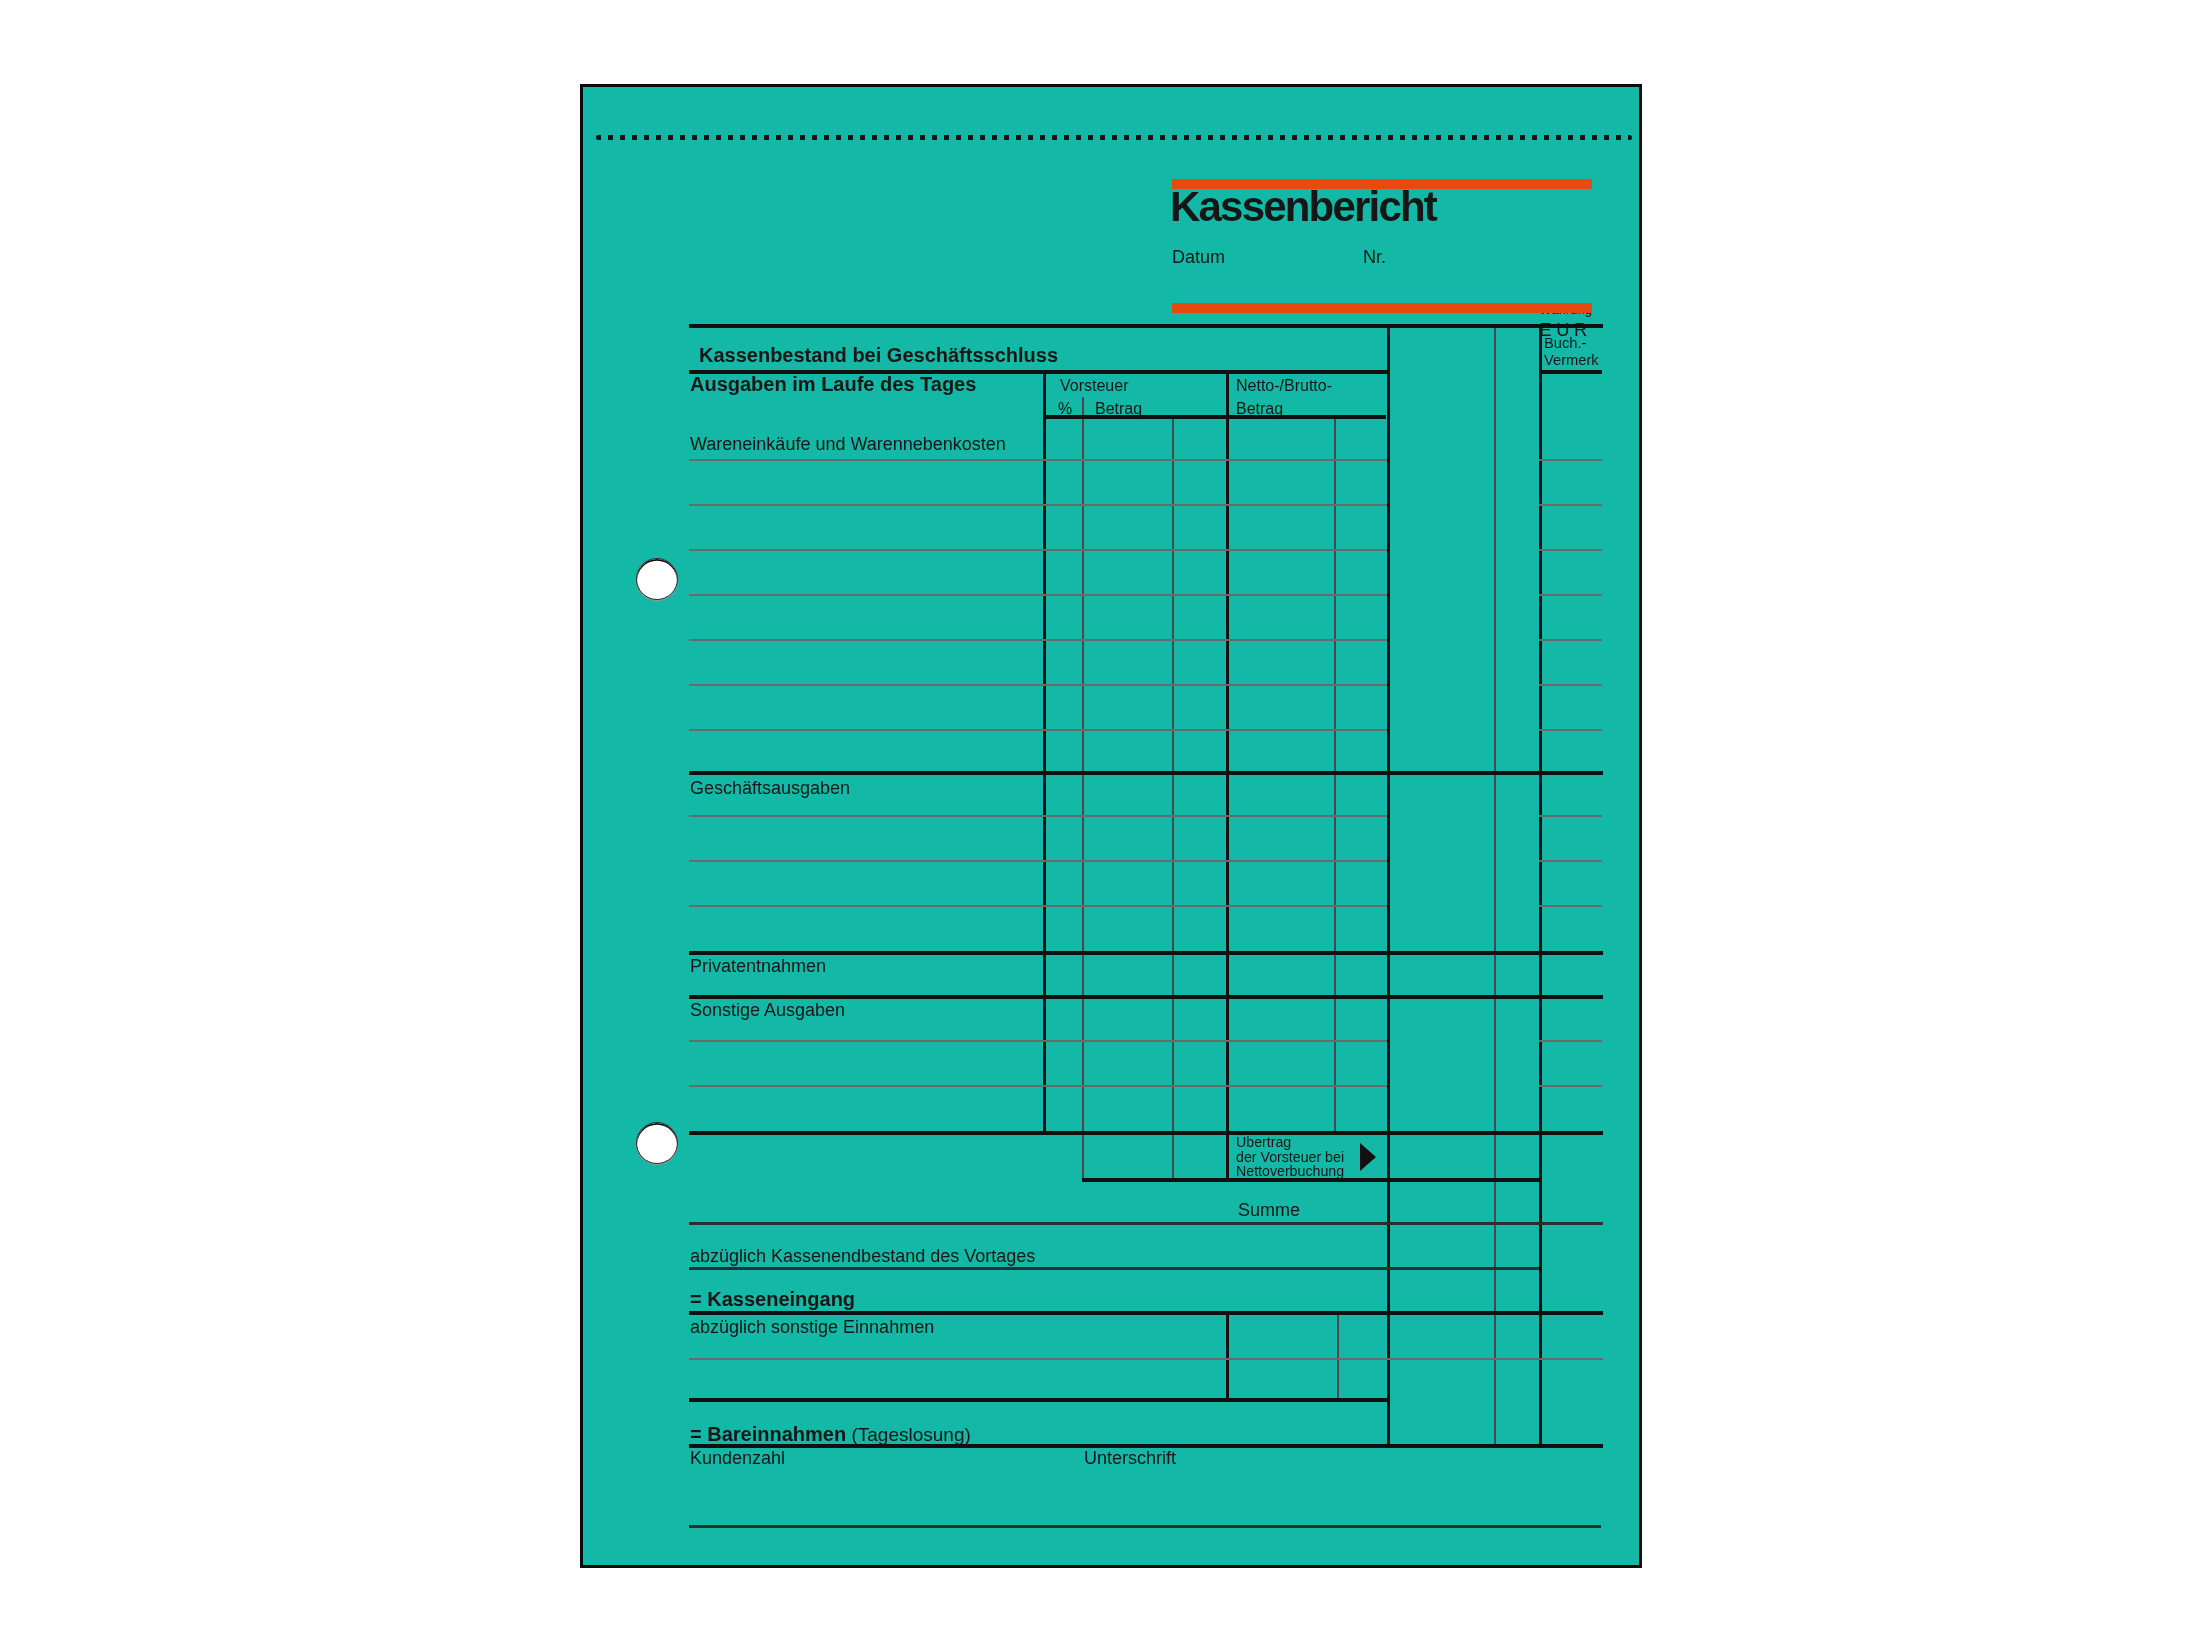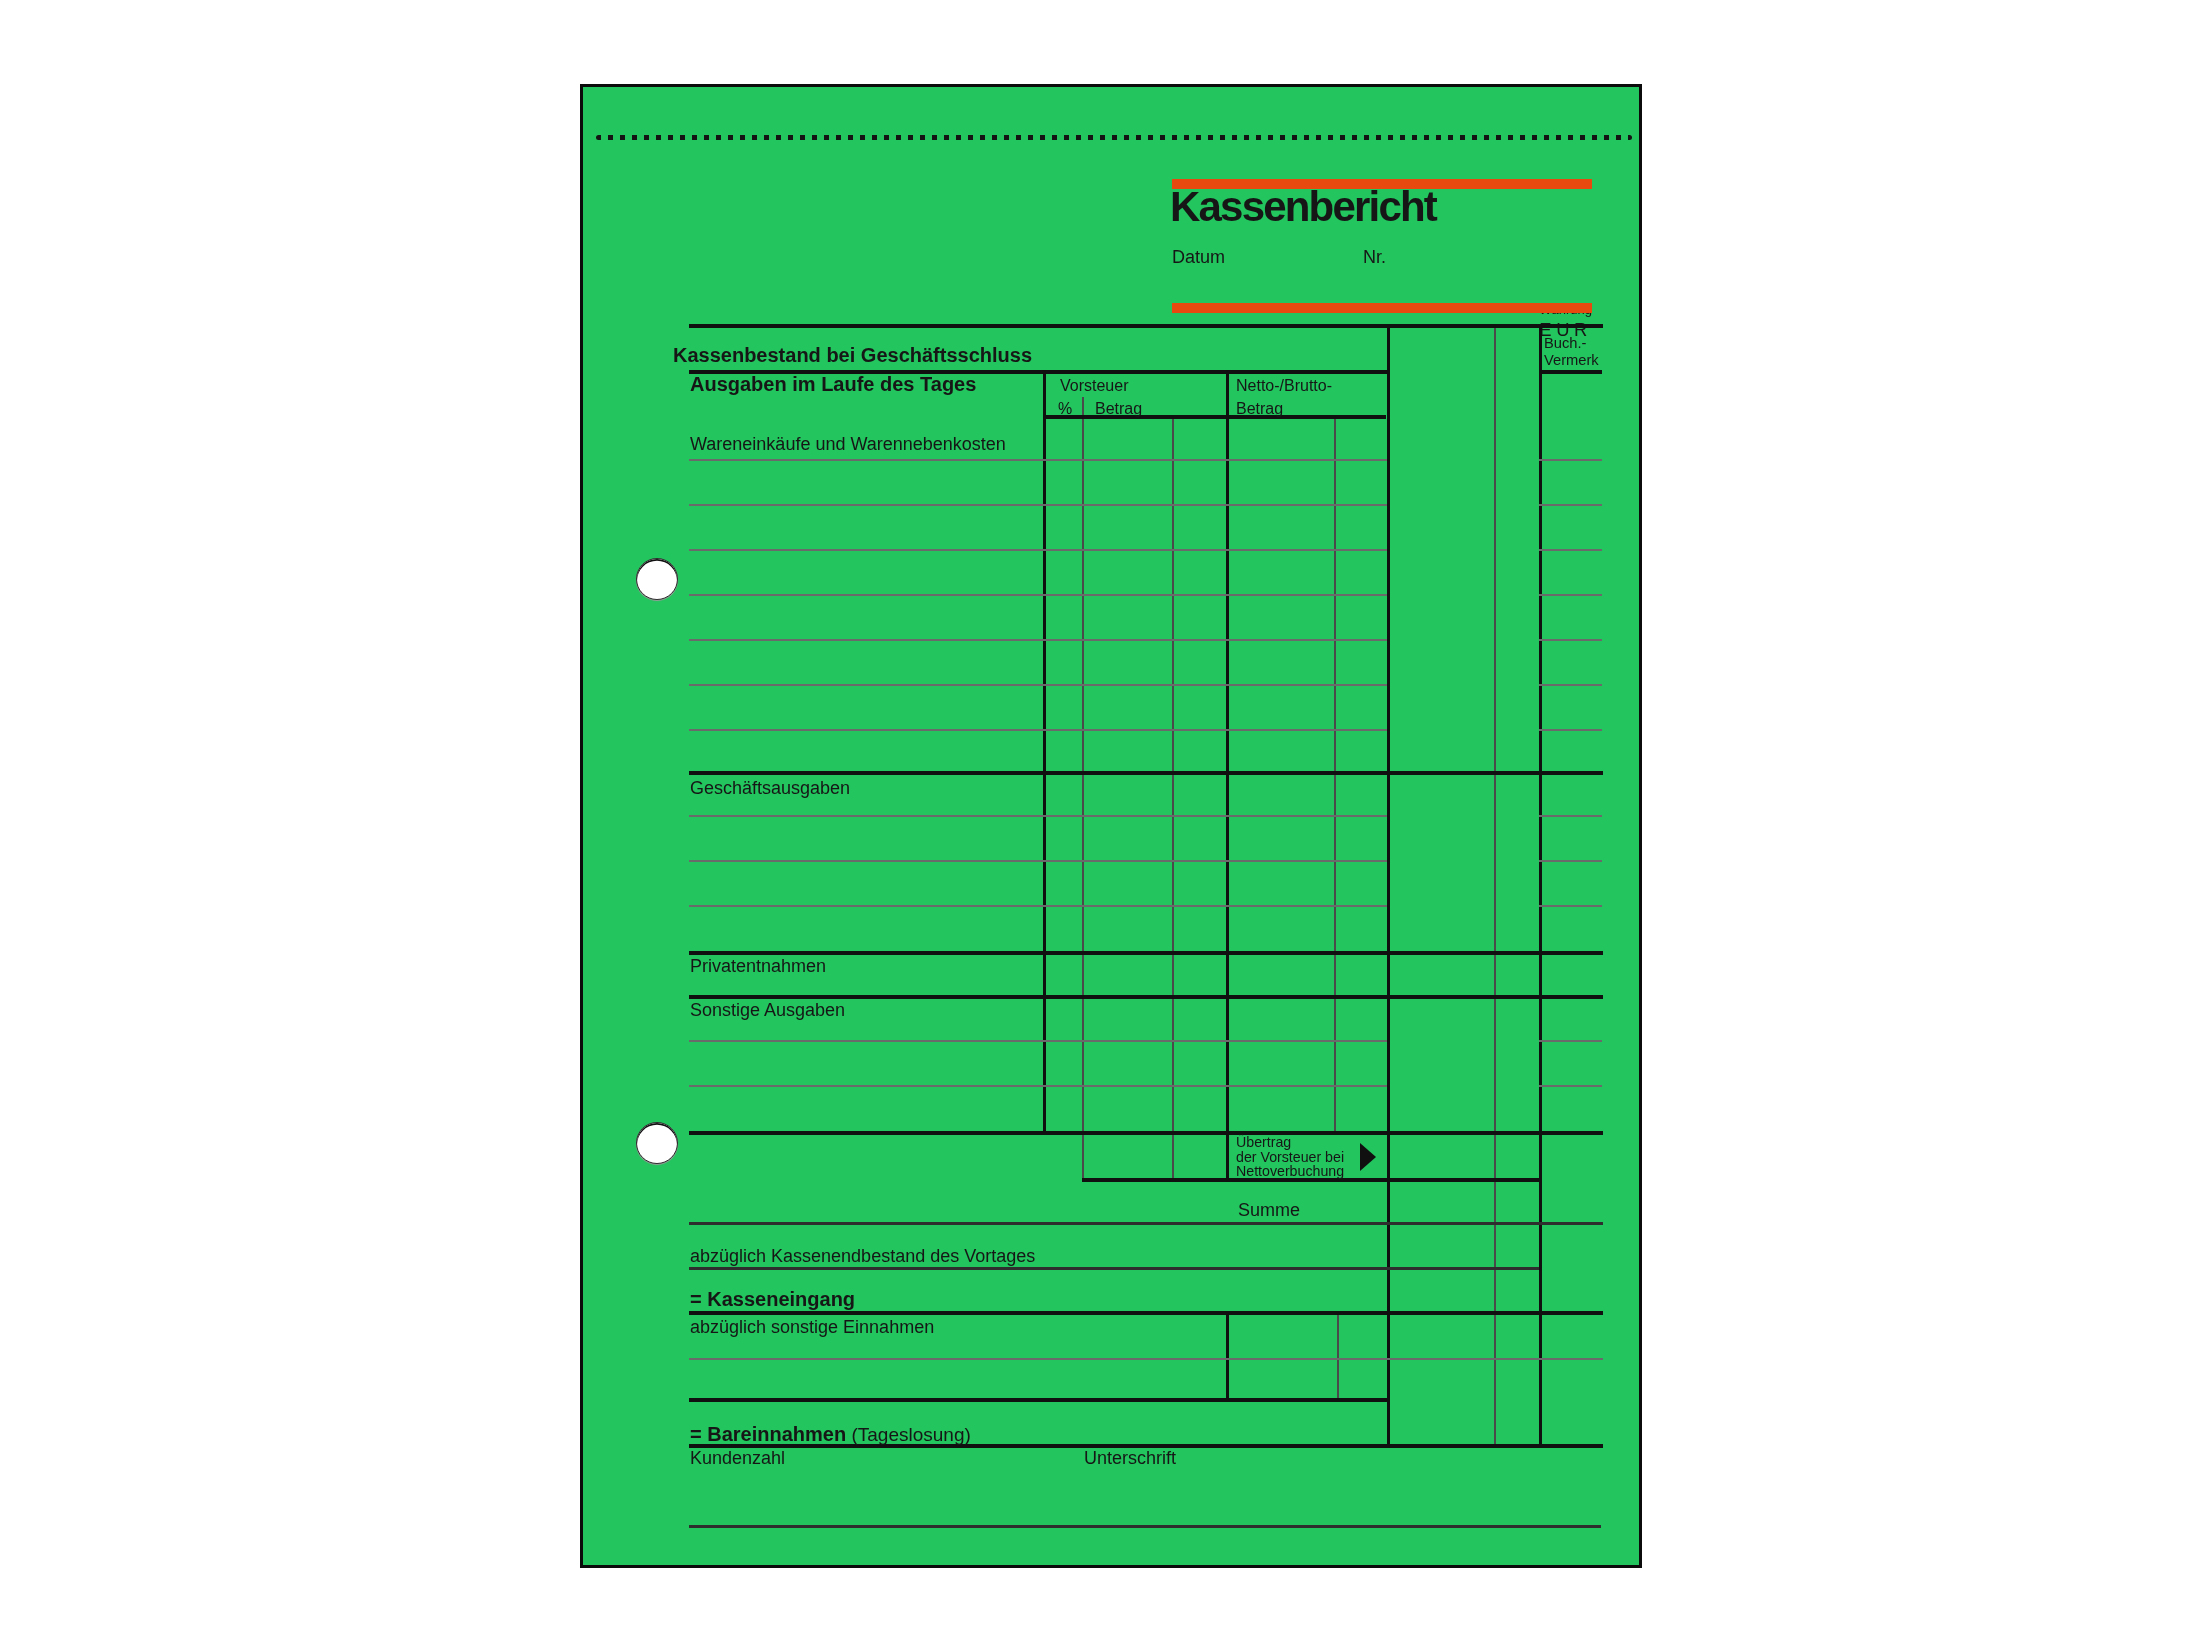--- a/index.html
+++ b/index.html
@@ -1,19 +1,19 @@
 <!DOCTYPE html>
 <html style="font-size:14.7px"><head>
 <meta charset="utf-8">
 <style>
   html,body{margin:0;padding:0;background:#ffffff;}
   #stage{position:relative;width:2204px;height:1653px;background:#ffffff;overflow:hidden;
          font-family:"Liberation Sans","DejaVu Sans",sans-serif;color:#161616;}
   .sheet{position:absolute;left:580px;top:84px;width:1062px;height:1484px;
-         box-sizing:border-box;border:3.7px solid #0b0b0b;background:#22c55e;}
+         box-sizing:border-box;border:3.7px solid #0b0b0b;background:#14b8a6;}
   
   .hl{position:absolute;height:3.7px;background:#101010;}
   .hl.med{height:2.8px;background:#2e2e2e;}
   .hl.thin{height:1.8px;background:#6a6a6a;}
   .vl{position:absolute;width:2.8px;background:#101010;}
   .vl.thin{width:1.8px;background:#4a4a4a;}
   .rowlines{position:absolute;background:repeating-linear-gradient(to bottom,#6a6a6a 0 1.8px,transparent 1.8px 45px);}
   .dotted{position:absolute;height:4.6px;background:repeating-linear-gradient(to right,#141414 0 4.6px,transparent 4.6px 12px);border-radius:2.8px;}
   .hole{position:absolute;width:40px;height:40px;border-radius:50%;background:#fff;
         border:1.8px solid #2b2b2b;box-shadow:0 1.8px 0 #111 inset, 0 0.9px 0.9px #999;}
@@ -89,21 +89,21 @@
     <div class="hl thin" style="left:106px;top:1271px;width:914px;"></div>
     <div class="hl" style="left:106px;top:1311px;width:698px;"></div>
     <div class="hl" style="left:106px;top:1357px;width:914px;"></div>
     <div class="hl med" style="left:106px;top:1438px;width:912px;"></div>
 
     <div class="t small16" style="left:961px;top:248px;width:61px;">
       <span style="display:block;">Buch.-</span>
       <span style="display:block;">Vermerk</span>
     </div>
 
-    <div class="t lbl22b" style="left:90px;top:257px;">Kassenbestand bei Geschäftsschluss</div>
+    <div class="t lbl22b" style="left:116px;top:257px;">Kassenbestand bei Geschäftsschluss</div>
     <div class="t lbl22b" style="left:107px;top:286px;">Ausgaben im Laufe des Tages</div>
 
     <div class="t hdr18" style="left:477px;top:289px;">Vorsteuer</div>
     <div class="t hdr18" style="left:475px;top:312px;">%</div>
     <div class="t hdr18" style="left:512px;top:312px;">Betrag</div>
     <div class="t hdr18" style="left:653px;top:289px;">Netto-/Brutto-</div>
     <div class="t hdr18" style="left:653px;top:312px;">Betrag</div>
 
     <div class="t lbl21" style="left:107px;top:331px;margin-top:16px;">Wareneinkäufe und Warennebenkosten</div>
     <div class="t lbl21" style="left:107px;top:691px;">Geschäftsausgaben</div>

